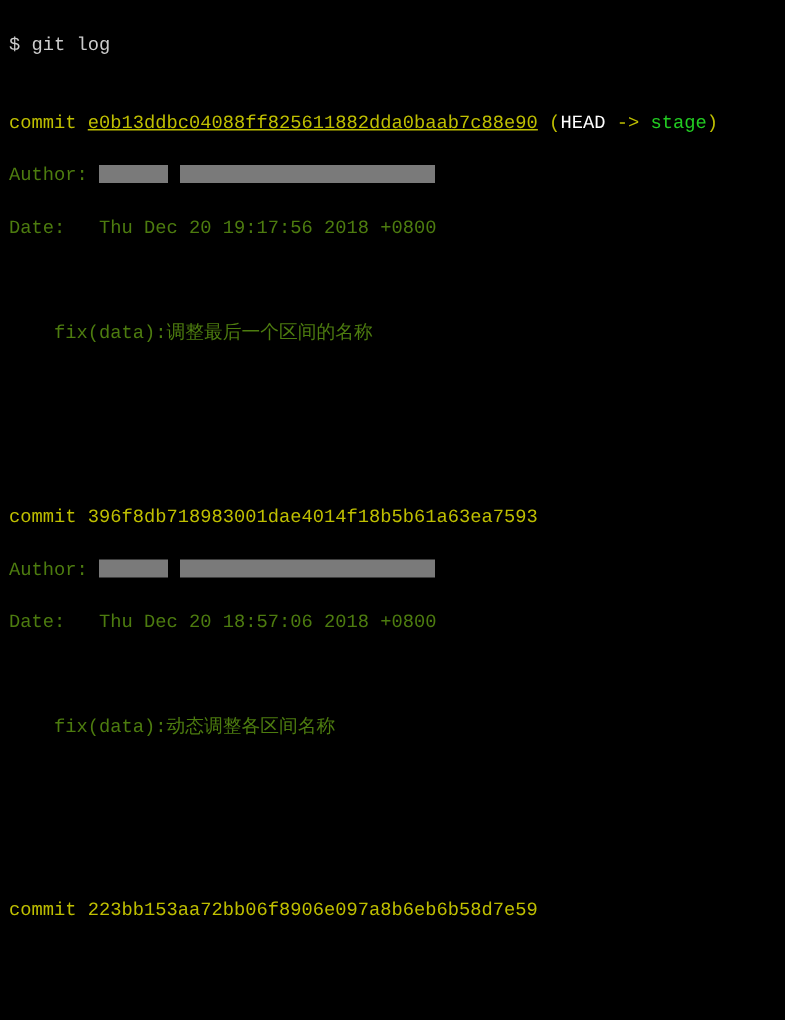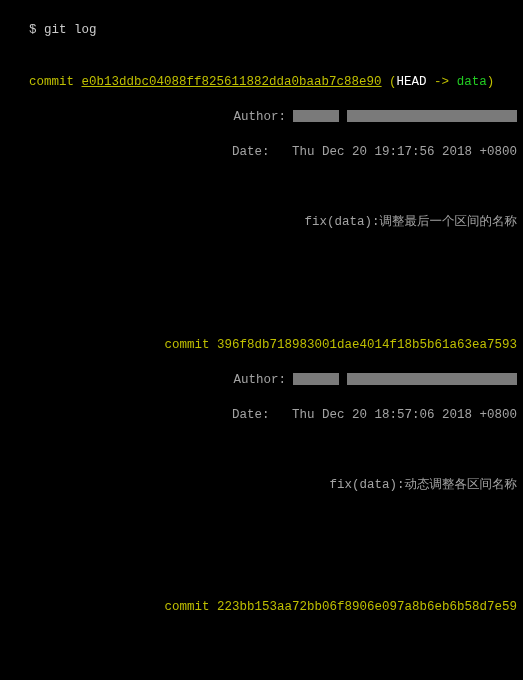--- a/index.html
+++ b/index.html
@@ -17,38 +17,38 @@
     white-space: pre;
   }
   .prompt-dollar { color: #ccc; }
   .cmd { color: #ccc; }
   .kw-commit { color: #bfbf00; }
   .hash-yellow { color: #bfbf00; text-decoration: underline; }
   .refs { color: #bfbf00; }
   .head { color: #ffffff; }
   .arrow { color: #bfbf00; }
   .branch { color: #22cc22; }
-  .commit-line { color: #bfbf00; text-align: right; }
-  .body { color: #a3a3a3; text-align: right; }
+  .commit-line { color: #bfbf00; }
+  .body { color: #4d7c0f; }
   .redacted {
     display: inline-block;
     background: #7a7a7a;
     color: #7a7a7a;
     height: 12px;
     vertical-align: -2px;
   }
-  .row { display: block; margin-left: 23px; }
+  .row { display: block; }
 </style>
 </head>
 <body>
 
 <div class="terminal">
 <span class="row"><span class="prompt-dollar">$ </span><span class="cmd">git log</span></span>
 
-<span class="row"><span class="kw-commit">commit </span><span class="hash-yellow">e0b13ddbc04088ff825611882dda0baab7c88e90</span><span class="refs"> (</span><span class="head">HEAD</span><span class="arrow"> -&gt; </span><span class="branch">data</span><span class="refs">)</span></span>
+<span class="row"><span class="kw-commit">commit </span><span class="hash-yellow">e0b13ddbc04088ff825611882dda0baab7c88e90</span><span class="refs"> (</span><span class="head">HEAD</span><span class="arrow"> -&gt; </span><span class="branch">stage</span><span class="refs">)</span></span>
 <span class="row body"><span>Author: </span><span class="redacted" style="width:46px"></span> <span class="redacted" style="width:170px"></span></span>
 <span class="row body"><span>Date:   </span><span>Thu Dec 20 19:17:56 2018 +0800</span></span>
 <span class="row body"> </span>
 <span class="row body">    fix(data):调整最后一个区间的名称</span>
 <span class="row body"> </span>
 <span class="row body"> </span>
 
 <span class="row commit-line"><span class="kw-commit">commit </span><span>396f8db718983001dae4014f18b5b61a63ea7593</span></span>
 <span class="row body"><span>Author: </span><span class="redacted" style="width:46px"></span> <span class="redacted" style="width:170px"></span></span>
 <span class="row body"><span>Date:   </span><span>Thu Dec 20 18:57:06 2018 +0800</span></span>

